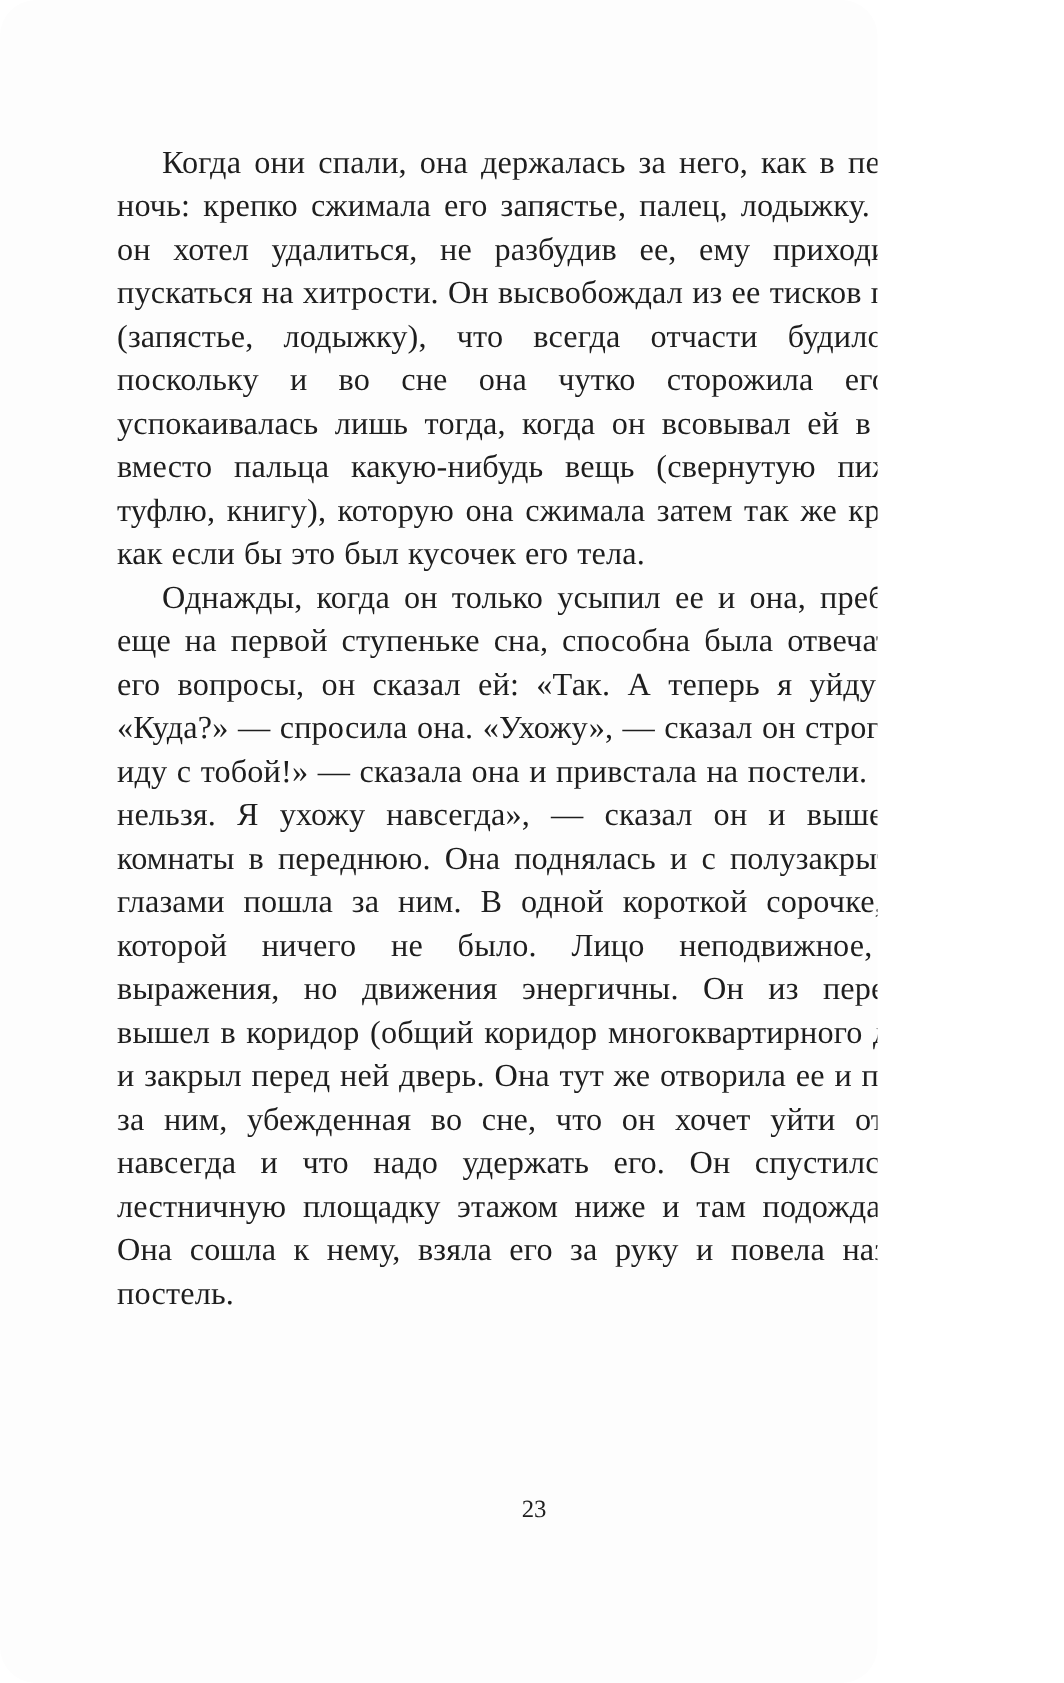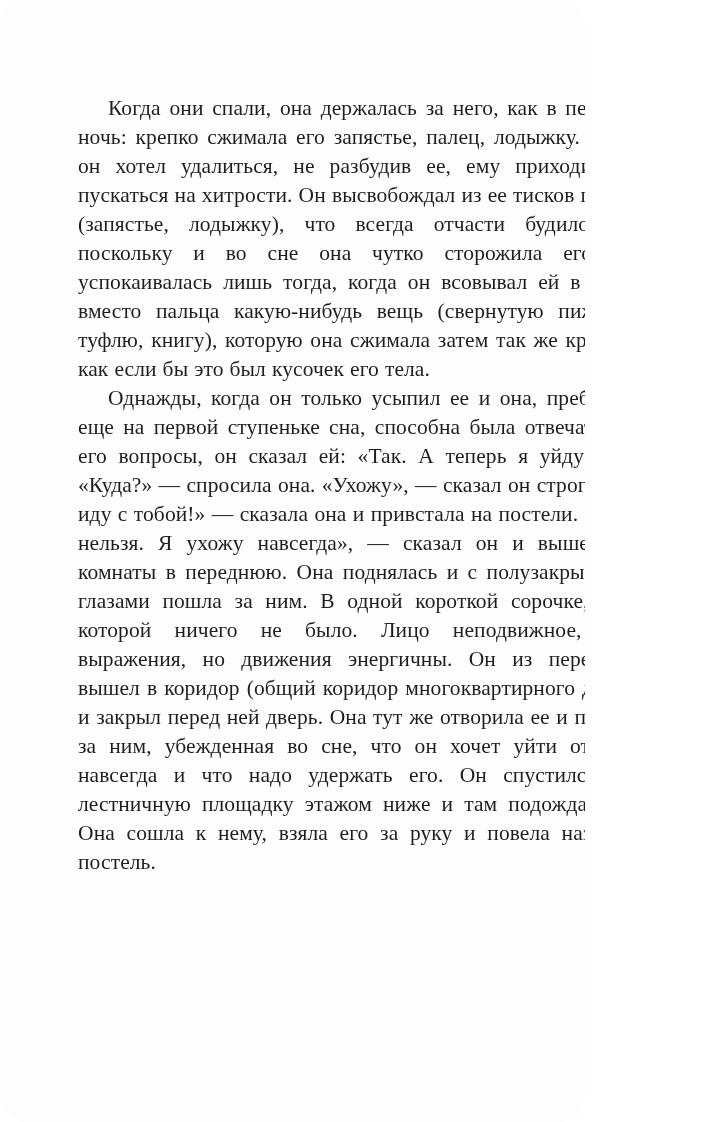--- a/index.html
+++ b/index.html
@@ -48,13 +48,14 @@
   }
 </style>
 </head>
 <body>
 
 <div class="page">
   <div class="text-block">
     <p lang="ru">Когда они спали, она держалась за него, как в первую ночь: крепко сжимала его запястье, палец, лодыжку. Если он хотел удалиться, не разбудив ее, ему приходилось пускаться на хитрости. Он высвобождал из ее тисков палец (запястье, лодыжку), что всегда отчасти будило ее, поскольку и во сне она чутко сторожила его. И успокаивалась лишь тогда, когда он всовывал ей в руку вместо пальца какую-нибудь вещь (свернутую пижаму, туфлю, книгу), которую она сжимала затем так же крепко, как если бы это был кусочек его тела.</p>
     <p lang="ru">Однажды, когда он только усыпил ее и она, пребывая еще на первой ступеньке сна, способна была отвечать на его вопросы, он сказал ей: «Так. А теперь я уйду». — «Куда?» — спросила она. «Ухожу», — сказал он строго. «Я иду с тобой!» — сказала она и привстала на постели. «Нет, нельзя. Я ухожу навсегда», — сказал он и вышел из комнаты в переднюю. Она поднялась и с полузакрытыми глазами пошла за ним. В одной короткой сорочке, под которой ничего не было. Лицо неподвижное, без выражения, но движения энергичны. Он из передней вышел в коридор (общий коридор многоквартирного дома) и закрыл перед ней дверь. Она тут же отворила ее и пошла за ним, убежденная во сне, что он хочет уйти от нее навсегда и что надо удержать его. Он спустился на лестничную площадку этажом ниже и там подождал ее. Она сошла к нему, взяла его за руку и повела назад в постель.</p>
   </div>
+  <div class="page-number">23</div>
 </div>
 
 </body></html>

